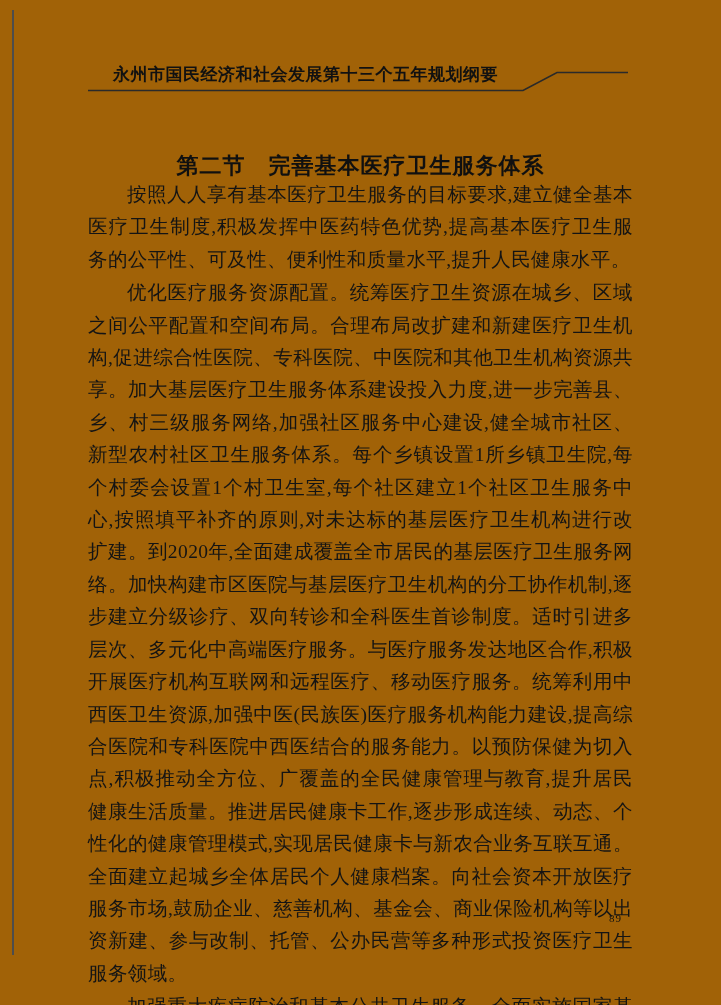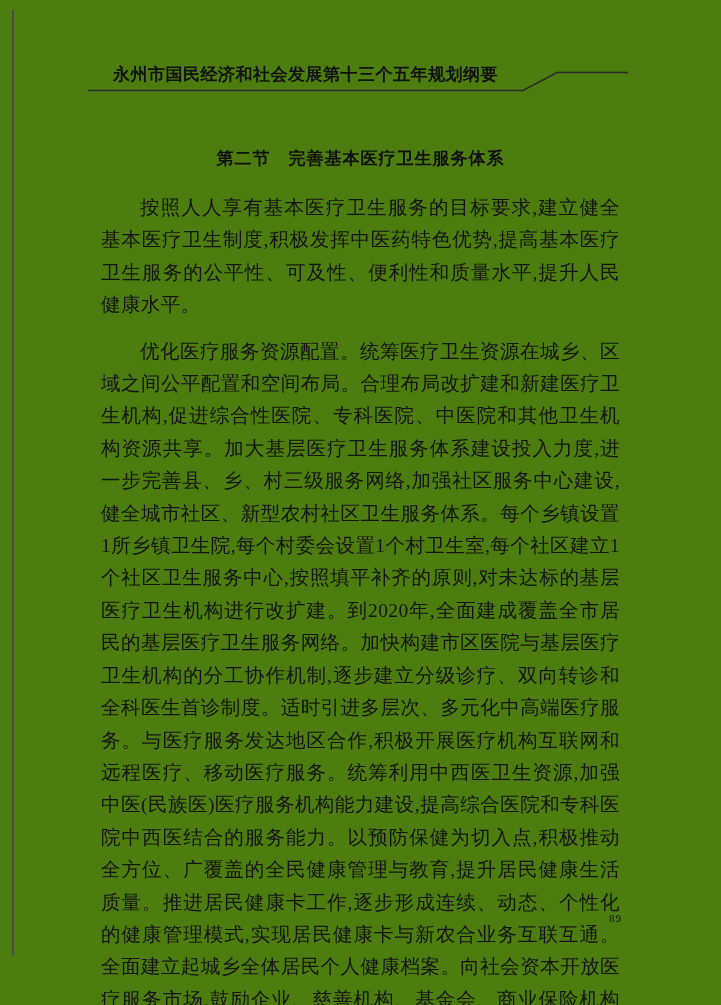--- a/index.html
+++ b/index.html
@@ -4,21 +4,21 @@
 <style>
   html, body {
     margin: 0;
     padding: 0;
     background: #e8e8e8;
   }
   .page {
     position: relative;
     width: 721px;
     height: 1005px;
-    background: #4d7c0f;
+    background: #a16207;
     overflow: hidden;
     font-family: "Liberation Serif", "DejaVu Serif", serif;
     color: #141414;
   }
   .binding-line {
     position: absolute;
     left: 12px;
     top: 10px;
     width: 2px;
     height: 945px;
@@ -43,40 +43,40 @@
     width: 721px;
     height: 110px;
     pointer-events: none;
   }
   .section-title {
     position: absolute;
     left: 88px;
     top: 133px;
     width: 545px;
     text-align: center;
-    font-size: 17px;
+    font-size: 22px;
     font-weight: bold;
     font-family: "Liberation Sans", "DejaVu Sans", sans-serif;
     letter-spacing: 1px;
     color: #101010;
     white-space: nowrap;
   }
   .body-text {
     position: absolute;
     left: 88px;
     top: 178px;
     width: 545px;
     font-size: 19.5px;
     line-height: 32.4px;
     text-align: justify;
     text-justify: inter-character;
     letter-spacing: 0.4px;
   }
   .body-text p {
-    margin: 13px;
+    margin: 0;
     text-indent: 2em;
   }
   .para-lead {
     font-weight: normal;
     font-family: "Liberation Sans", "DejaVu Sans", sans-serif;
   }
   .page-number {
     position: absolute;
     left: 609px;
     top: 912px;

